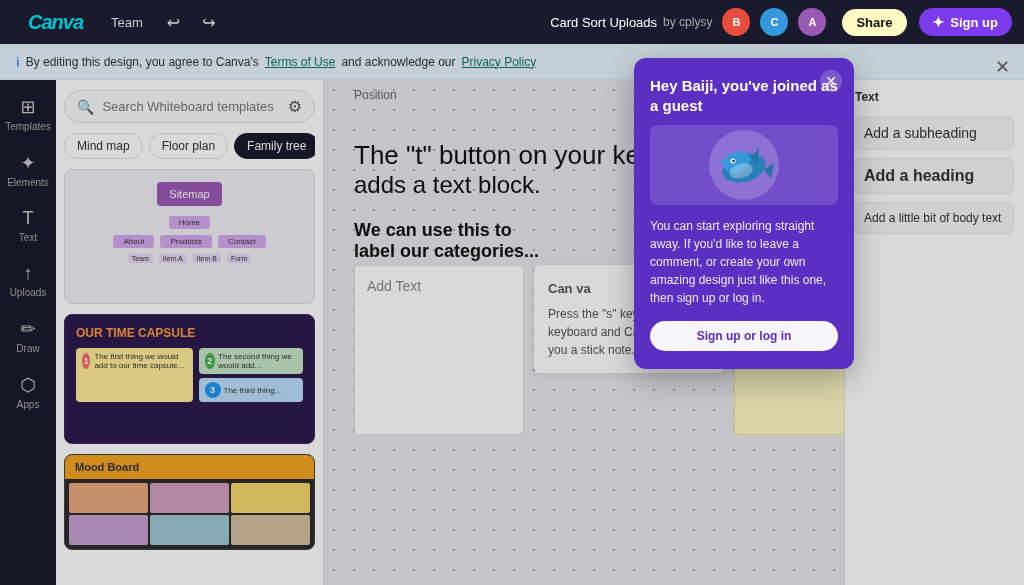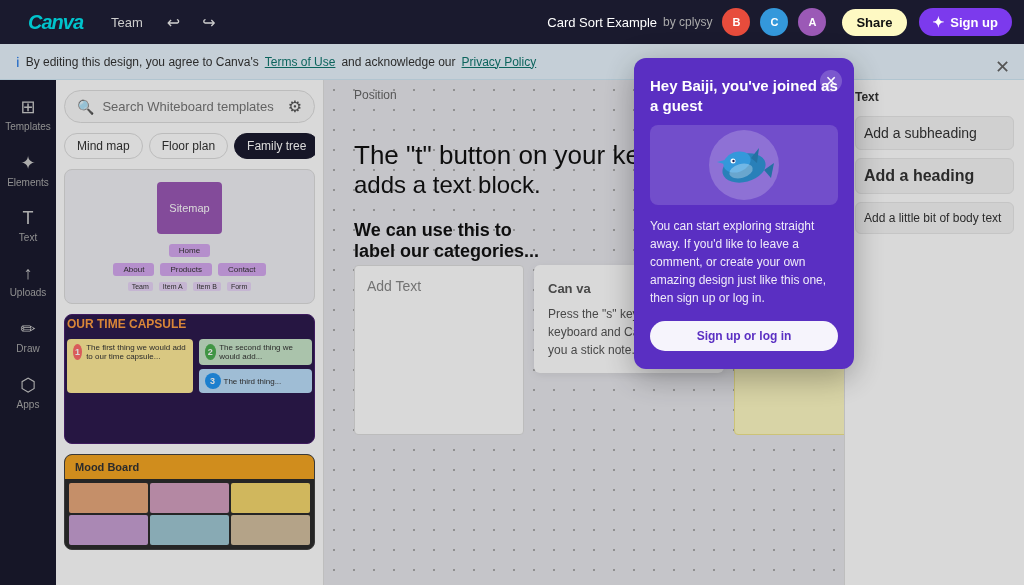--- a/index.html
+++ b/index.html
@@ -35,28 +35,28 @@
     #search-bar .search-icon { color: #888; font-size: 14px; }
     .filter-icon { color: #555; font-size: 16px; cursor: pointer; }
 
     .template-tags { display: flex; gap: 6px; flex-wrap: nowrap; overflow-x: auto; margin-bottom: 10px; scrollbar-width: none; }
     .template-tags::-webkit-scrollbar { display: none; }
     .tag-btn { white-space: nowrap; padding: 5px 12px; border-radius: 20px; border: 1px solid #ddd; background: #fff; font-size: 12px; cursor: pointer; color: #333; }
     .tag-btn.active { background: #1a1a2e; color: #fff; border-color: #1a1a2e; }
 
     
     .sitemap-card { background: #f0f0f5; border-radius: 8px; margin-bottom: 10px; padding: 12px; cursor: pointer; border: 1px solid #ddd; min-height: 135px; position: relative; }
-    .sitemap-title { text-align: center; background: #9b59b6; color: #fff; font-size: 11px; padding: 20px 12px; border-radius: 4px; margin: 0 auto 10px; width: fit-content; }
+    .sitemap-title { text-align: center; background: #9b59b6; color: #fff; font-size: 11px; padding: 6px 12px; border-radius: 4px; margin: 0 auto 10px; width: fit-content; }
     .sitemap-nodes { display: flex; flex-direction: column; align-items: center; gap: 6px; }
     .sitemap-row { display: flex; gap: 6px; justify-content: center; }
     .sitemap-node { background: #d5a8f0; border-radius: 3px; font-size: 8px; padding: 2px 10px; color: #333; }
     .sitemap-node-sm { background: #e8d5f7; border-radius: 2px; font-size: 7px; padding: 1px 4px; color: #333; }
 
     
-    .timecapsule-card { background: #2d1b4e; border-radius: 8px; margin-bottom: 10px; padding: 2px; cursor: pointer; min-height: 130px; border: 1px solid #4a2070; }
+    .timecapsule-card { background: #2d1b4e; border-radius: 8px; margin-bottom: 10px; padding: 11px; cursor: pointer; min-height: 130px; border: 1px solid #4a2070; }
     .tc-title { color: #ff9d42; font-size: 12px; font-weight: 700; text-transform: uppercase; margin-bottom: 8px; }
     .tc-content { display: flex; gap: 6px; flex-wrap: wrap; }
     .tc-sticky { background: #ffeb99; border-radius: 4px; padding: 4px 6px; font-size: 8px; color: #333; flex: 1; min-width: 60px; }
     .tc-badge { background: #ff6b6b; color: #fff; border-radius: 50%; width: 16px; height: 16px; display: flex; align-items: center; justify-content: center; font-size: 9px; font-weight: 700; }
 
     
     .moodboard-card { background: #2c2c2c; border-radius: 8px; cursor: pointer; min-height: 90px; border: 1px solid #444; overflow: hidden; }
     .mb-header { background: #f5a623; padding: 6px 10px; }
     .mb-title { font-size: 11px; font-weight: 700; color: #333; }
     .mb-grid { display: grid; grid-template-columns: 1fr 1fr 1fr; gap: 2px; padding: 4px; }
@@ -110,21 +110,21 @@
   </style>
 </head>
 <body>
 
 <div id="topbar">
   <span id="logo">Canva</span>
   <button id="file-btn">Team</button>
   <button class="nav-icon-btn">↩</button>
   <button class="nav-icon-btn">↪</button>
   <span style="margin-left:auto;display:flex;align-items:center;gap:6px;">
-    <span style="color:#fff;font-size:13px;">Card Sort Example</span>
+    <span style="color:#fff;font-size:13px;">Card Sort Uploads</span>
     <span style="color:#aaa;font-size:12px;">by cplysy</span>
     <span class="avatar" style="background:#e74c3c;">B</span>
     <span class="avatar" style="background:#3498db;">C</span>
     <span class="avatar" style="background:#9b59b6;">A</span>
     <button id="share-btn">Share</button>
     <button id="signup-btn">
       <span style="font-size:14px;">✦</span>
       <span>Sign up</span>
     </button>
   </span>

